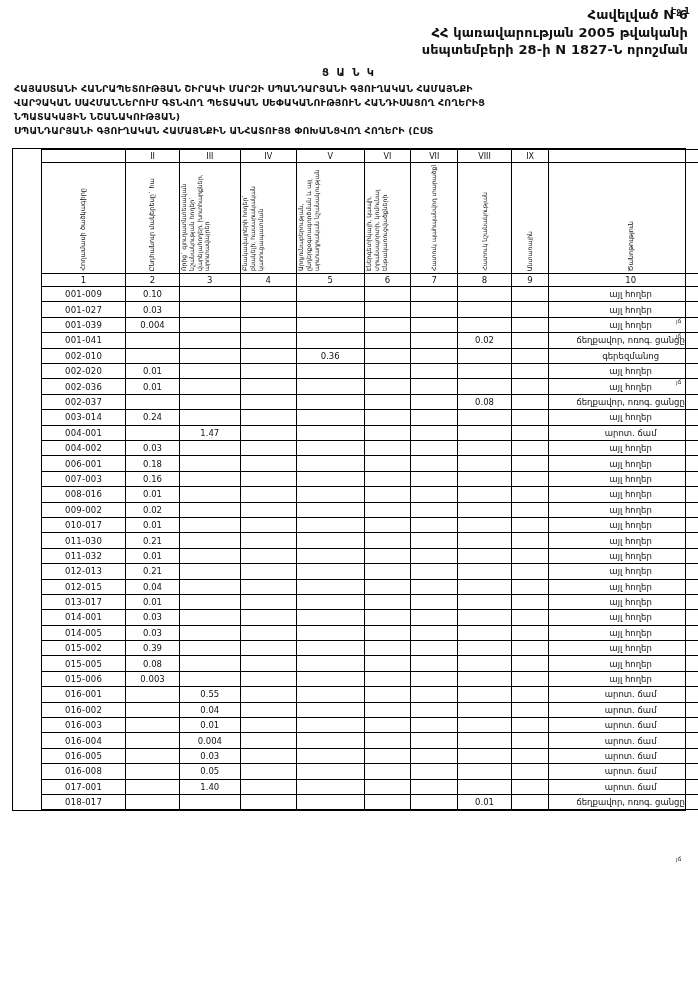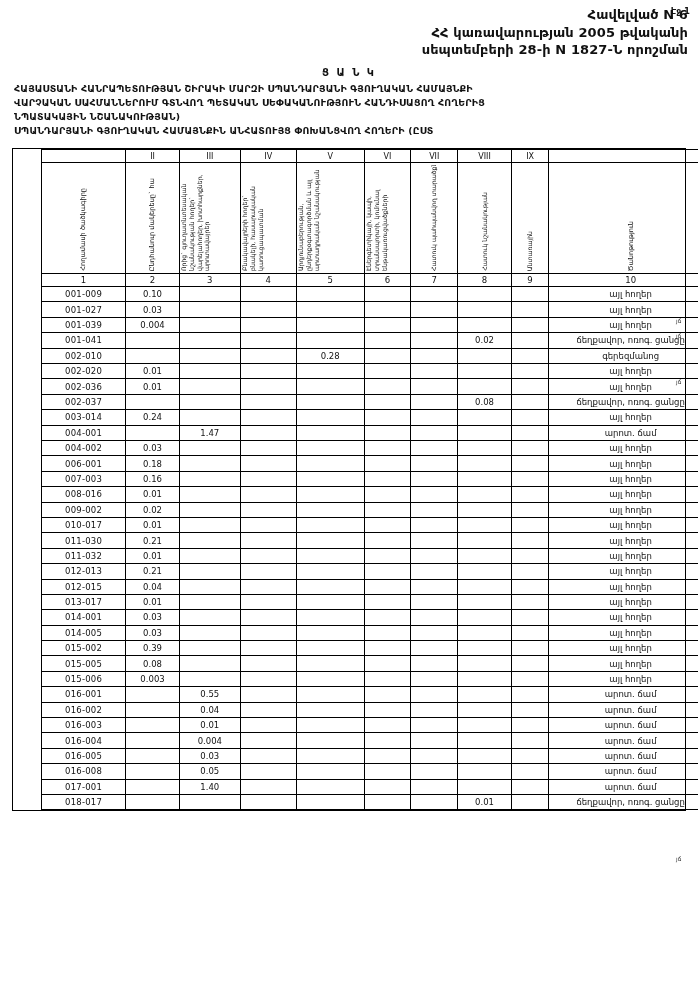--- a/index.html
+++ b/index.html
@@ -320,21 +320,21 @@
             <td class="val"></td>
             <td class="val">0.02</td>
             <td class="val"></td>
             <td class="note">ճեղքավոր, ոռոգ. ցանցը</td>
           </tr>
           <tr>
             <td class="code">002-010</td>
             <td class="val"></td>
             <td class="val"></td>
             <td class="val"></td>
-            <td class="val">0.28</td>
+            <td class="val">0.36</td>
             <td class="val"></td>
             <td class="val"></td>
             <td class="val"></td>
             <td class="val"></td>
             <td class="note">գերեզմանոց</td>
           </tr>
           <tr>
             <td class="code">002-020</td>
             <td class="val">0.01</td>
             <td class="val"></td>

